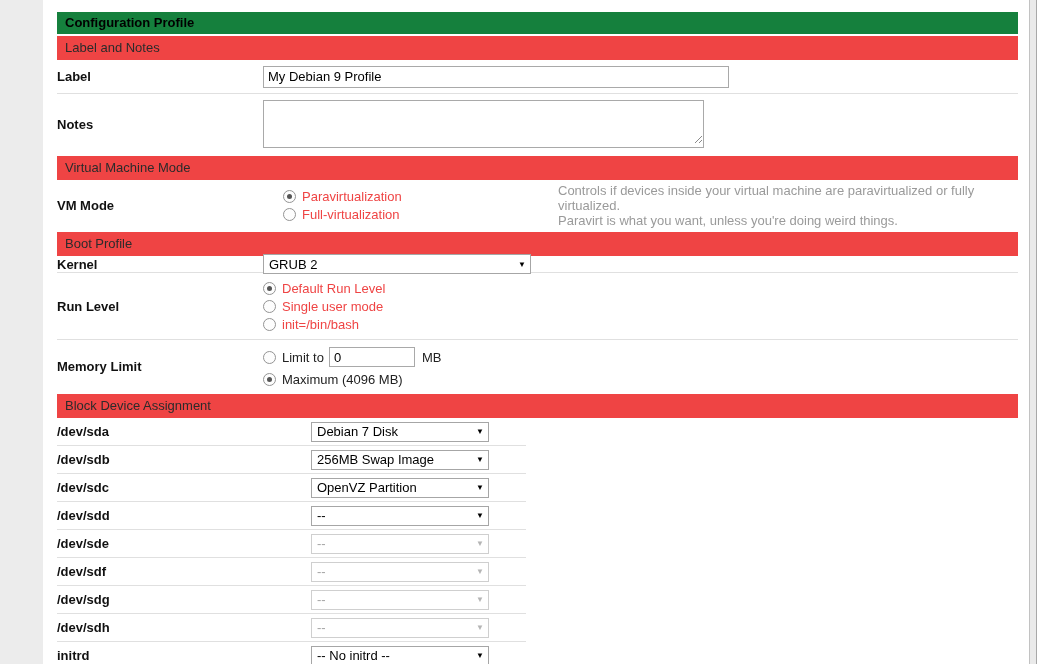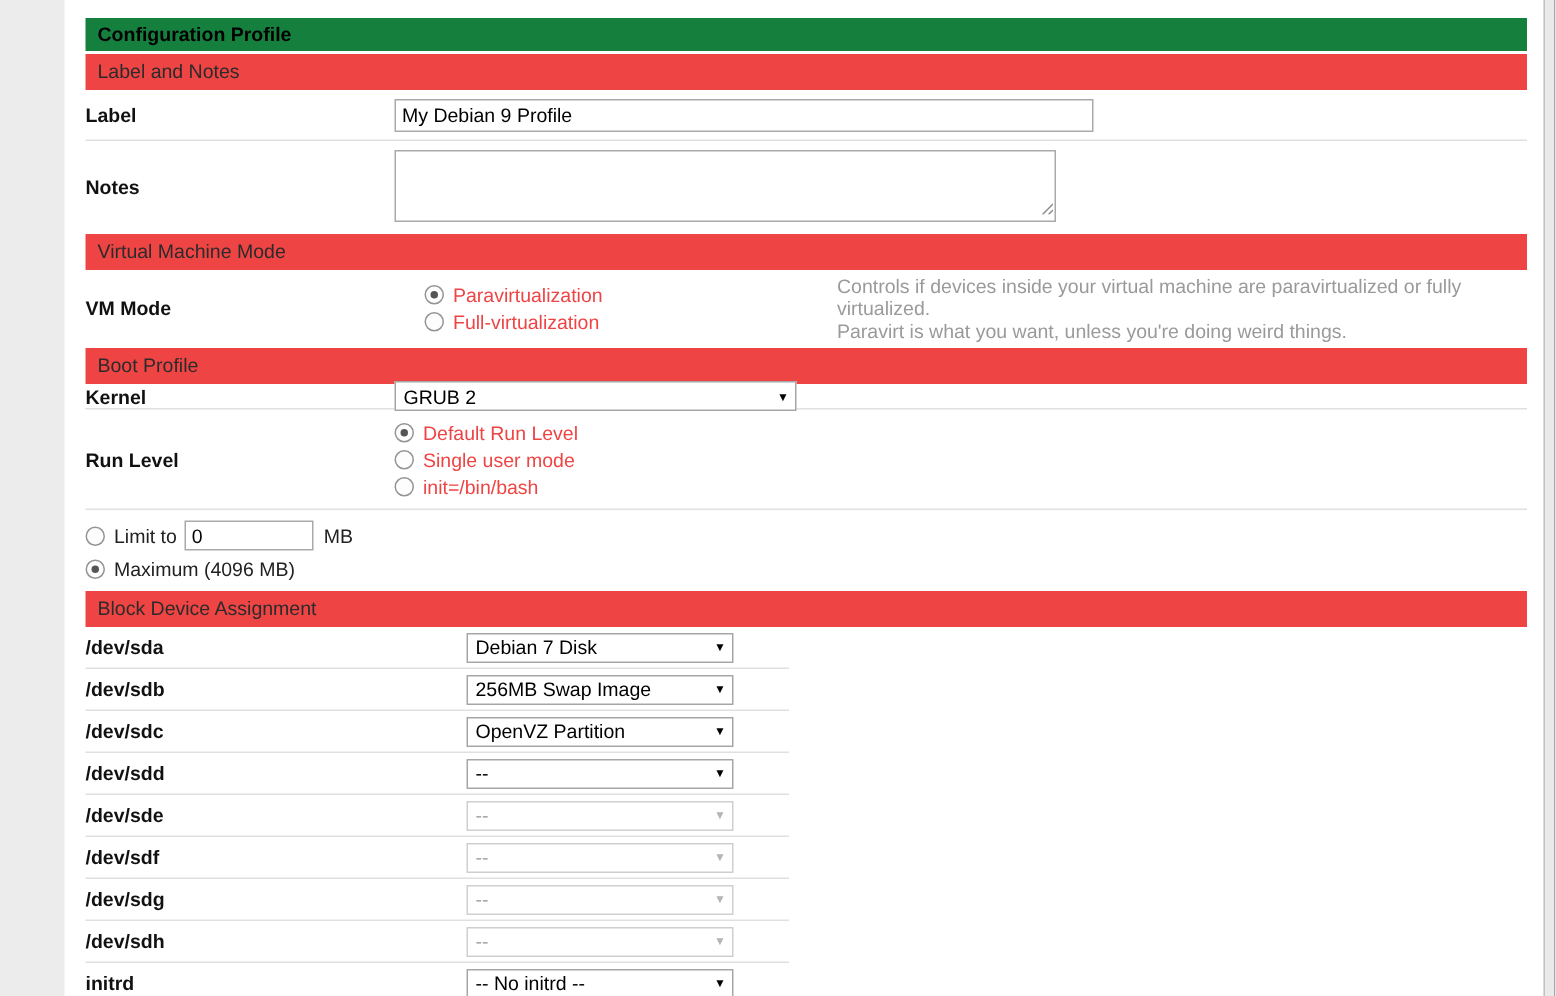--- a/index.html
+++ b/index.html
@@ -203,20 +203,21 @@
         <span>Single user mode</span>
       </label>
       <label class="radio-line">
         <span class="radio"></span>
         <span>init=/bin/bash</span>
       </label>
     </div>
   </div>
 
   <div class="form-row row-memory">
+    <div class="row-label">Memory Limit</div>
     <div class="radio-stack">
       <div class="mem-line1">
         <span class="radio"></span>
         <span class="mem-label-txt">Limit to</span>
         <input class="text-input mem-input" value="0" style="">
         <span class="mem-unit">MB</span>
       </div>
       <div class="mem-line2">
         <span class="radio checked"></span>
         <span>Maximum (4096 MB)</span>

